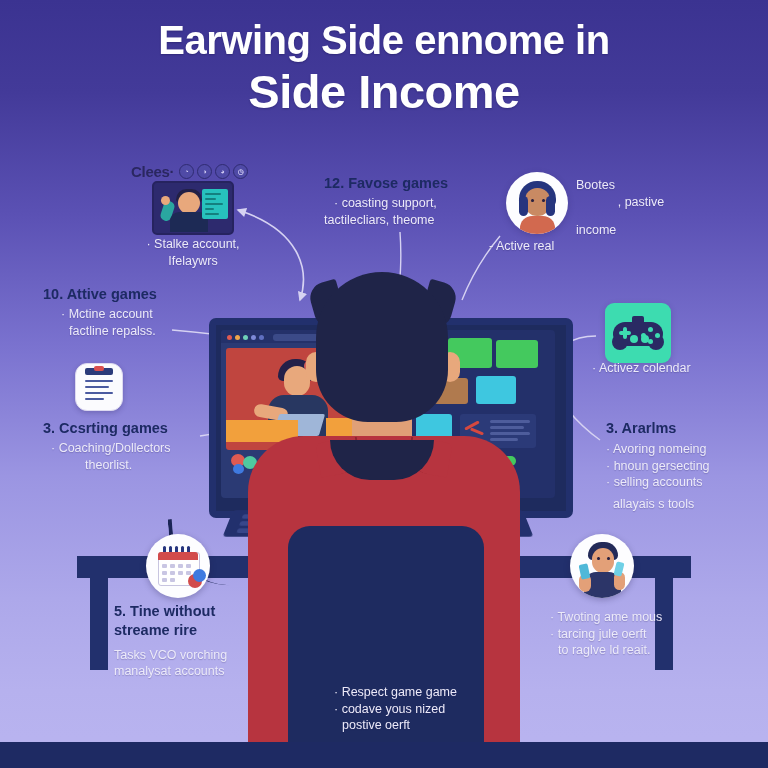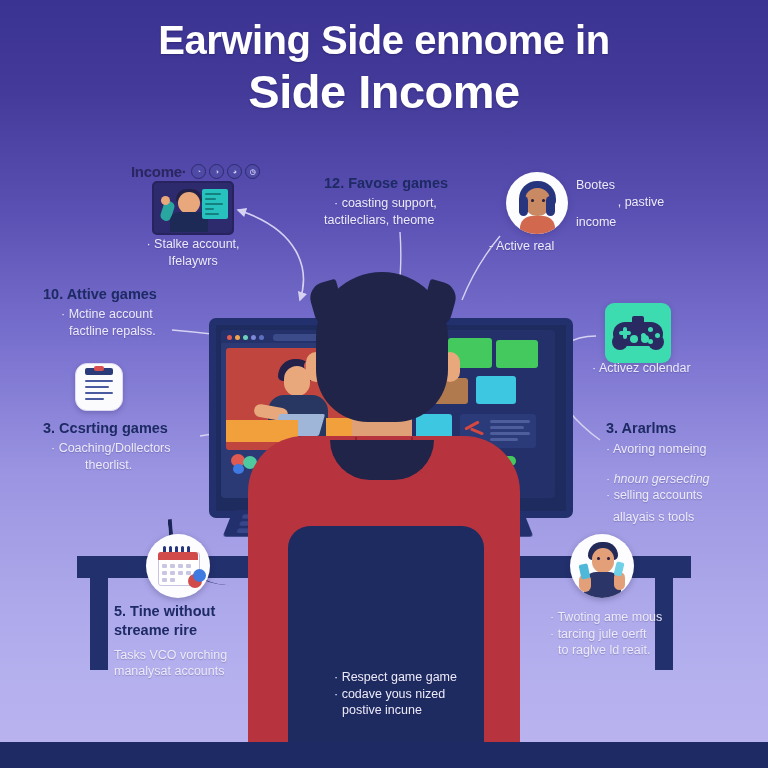--- a/index.html
+++ b/index.html
@@ -266,21 +266,21 @@
     <path d="M238 210 C300 230 310 270 300 300" stroke="#d6d2f2" stroke-width="1.6" fill="none" marker-start="url(#ah2)" marker-end="url(#ah)"></path>
     <path d="M172 330 C230 335 260 340 292 346" stroke="#d6d2f2" stroke-width="1.4" fill="none" marker-end="url(#ah)"></path>
     <path d="M200 436 C240 430 268 424 292 418" stroke="#d6d2f2" stroke-width="1.4" fill="none" marker-end="url(#ah)"></path>
     <path d="M400 232 C402 260 400 280 398 300" stroke="#d6d2f2" stroke-width="1.4" fill="none"></path>
     <path d="M500 236 C480 260 470 280 462 300" stroke="#d6d2f2" stroke-width="1.4" fill="none"></path>
     <path d="M596 336 C580 336 572 340 566 344" stroke="#d6d2f2" stroke-width="1.4" fill="none" marker-end="url(#ah2)"></path>
     <path d="M600 440 C586 430 576 420 568 410" stroke="#d6d2f2" stroke-width="1.4" fill="none"></path>
   </svg>
 
   <div class="clees-row">
-    <span class="clees-text">Income·</span>
+    <span class="clees-text">Clees·</span>
     <span class="clees-icons">
       <span class="clees-ic">◔</span>
       <span class="clees-ic">◑</span>
       <span class="clees-ic">◕</span>
       <span class="clees-ic">◷</span>
     </span>
   </div>
 
   <div class="stream-card">
     <div class="sc-arm"></div>
@@ -335,21 +335,21 @@
     <i class="av-eye" style="left:25px;"></i>
     <i class="av-eye" style="left:36px;"></i>
     <div class="av-hair2"></div>
     <div class="av-hair3"></div>
     <div class="av-body"></div>
   </div>
 
   <div class="note right" style="left:576px;top:177px;width:130px;">
     <div class="bd" style="margin-top:0;">Bootes</div>
     <div class="bd" style="margin-top:0;text-align:center;">, pastive</div>
-    <div class="bd" style="margin-top:4px;">income</div>
+    <div class="bd" style="margin-top:12px;">income</div>
   </div>
   <div class="note right" style="left:489px;top:238px;width:160px;">
     <div class="bd" style="margin-top:0;">- Active real</div>
   </div>
 
   <div class="gamepad-box">
     <div class="gp">
       <div class="gp-top"></div>
       <div class="gp-body"></div>
       <div class="gp-l"></div>
@@ -364,21 +364,21 @@
       <i class="gp-stick" style="left:28px;top:19px;"></i>
     </div>
   </div>
   <div class="note" style="left:592px;top:357px;width:165px;">
     <div class="bd">· Activez colendar</div>
   </div>
 
   <div class="note" style="left:606px;top:420px;width:160px;">
     <div class="hd">3. Ararlms</div>
     <div class="bd" style="margin-top:4px;">· Avoring nomeing</div>
-    <div class="bd" style="margin-top:13px;font-style:italic;">· hnoun gersecting</div>
+    <div class="bd" style="margin-top:0;">· hnoun gersecting</div>
     <div class="bd" style="margin-top:0;">· selling accounts</div>
     <div class="bd" style="margin-top:5px;padding-left:7px;">allayais s tools</div>
   </div>
 
   <div class="monitor">
     <div class="mon-left">
       <div class="ml-bar">
         <i class="ml-dot" style="left:6px;background:#e05a52;"></i>
         <i class="ml-dot" style="left:14px;background:#f0a64a;"></i>
         <i class="ml-dot" style="left:22px;background:#6fd0b8;"></i>
@@ -491,19 +491,19 @@
     <div class="pp-phone2"></div>
   </div>
 
   <div class="note" style="left:536px;top:603px;width:210px;">
     <div class="bd" style="margin-top:6px;padding-left:14px;">· Twoting ame mous</div>
     <div class="bd" style="margin-top:0;padding-left:14px;">· tarcing jule oerft</div>
     <div class="bd" style="margin-top:0;padding-left:22px;">to raglve ld reait.</div>
   </div>
 
   <div class="note" style="left:334px;top:668px;width:220px;">
-    <div class="bd" style="margin-top:1px;">· Respect game game</div>
+    <div class="bd" style="margin-top:16px;">· Respect game game</div>
     <div class="bd" style="margin-top:0;">· codave yous nized</div>
-    <div class="bd" style="margin-top:0;padding-left:8px;">postive incune</div>
+    <div class="bd" style="margin-top:0;padding-left:8px;">postive oerft</div>
   </div>
 
   <div class="bottom-band"></div>
 </div>
 
 </body></html>

